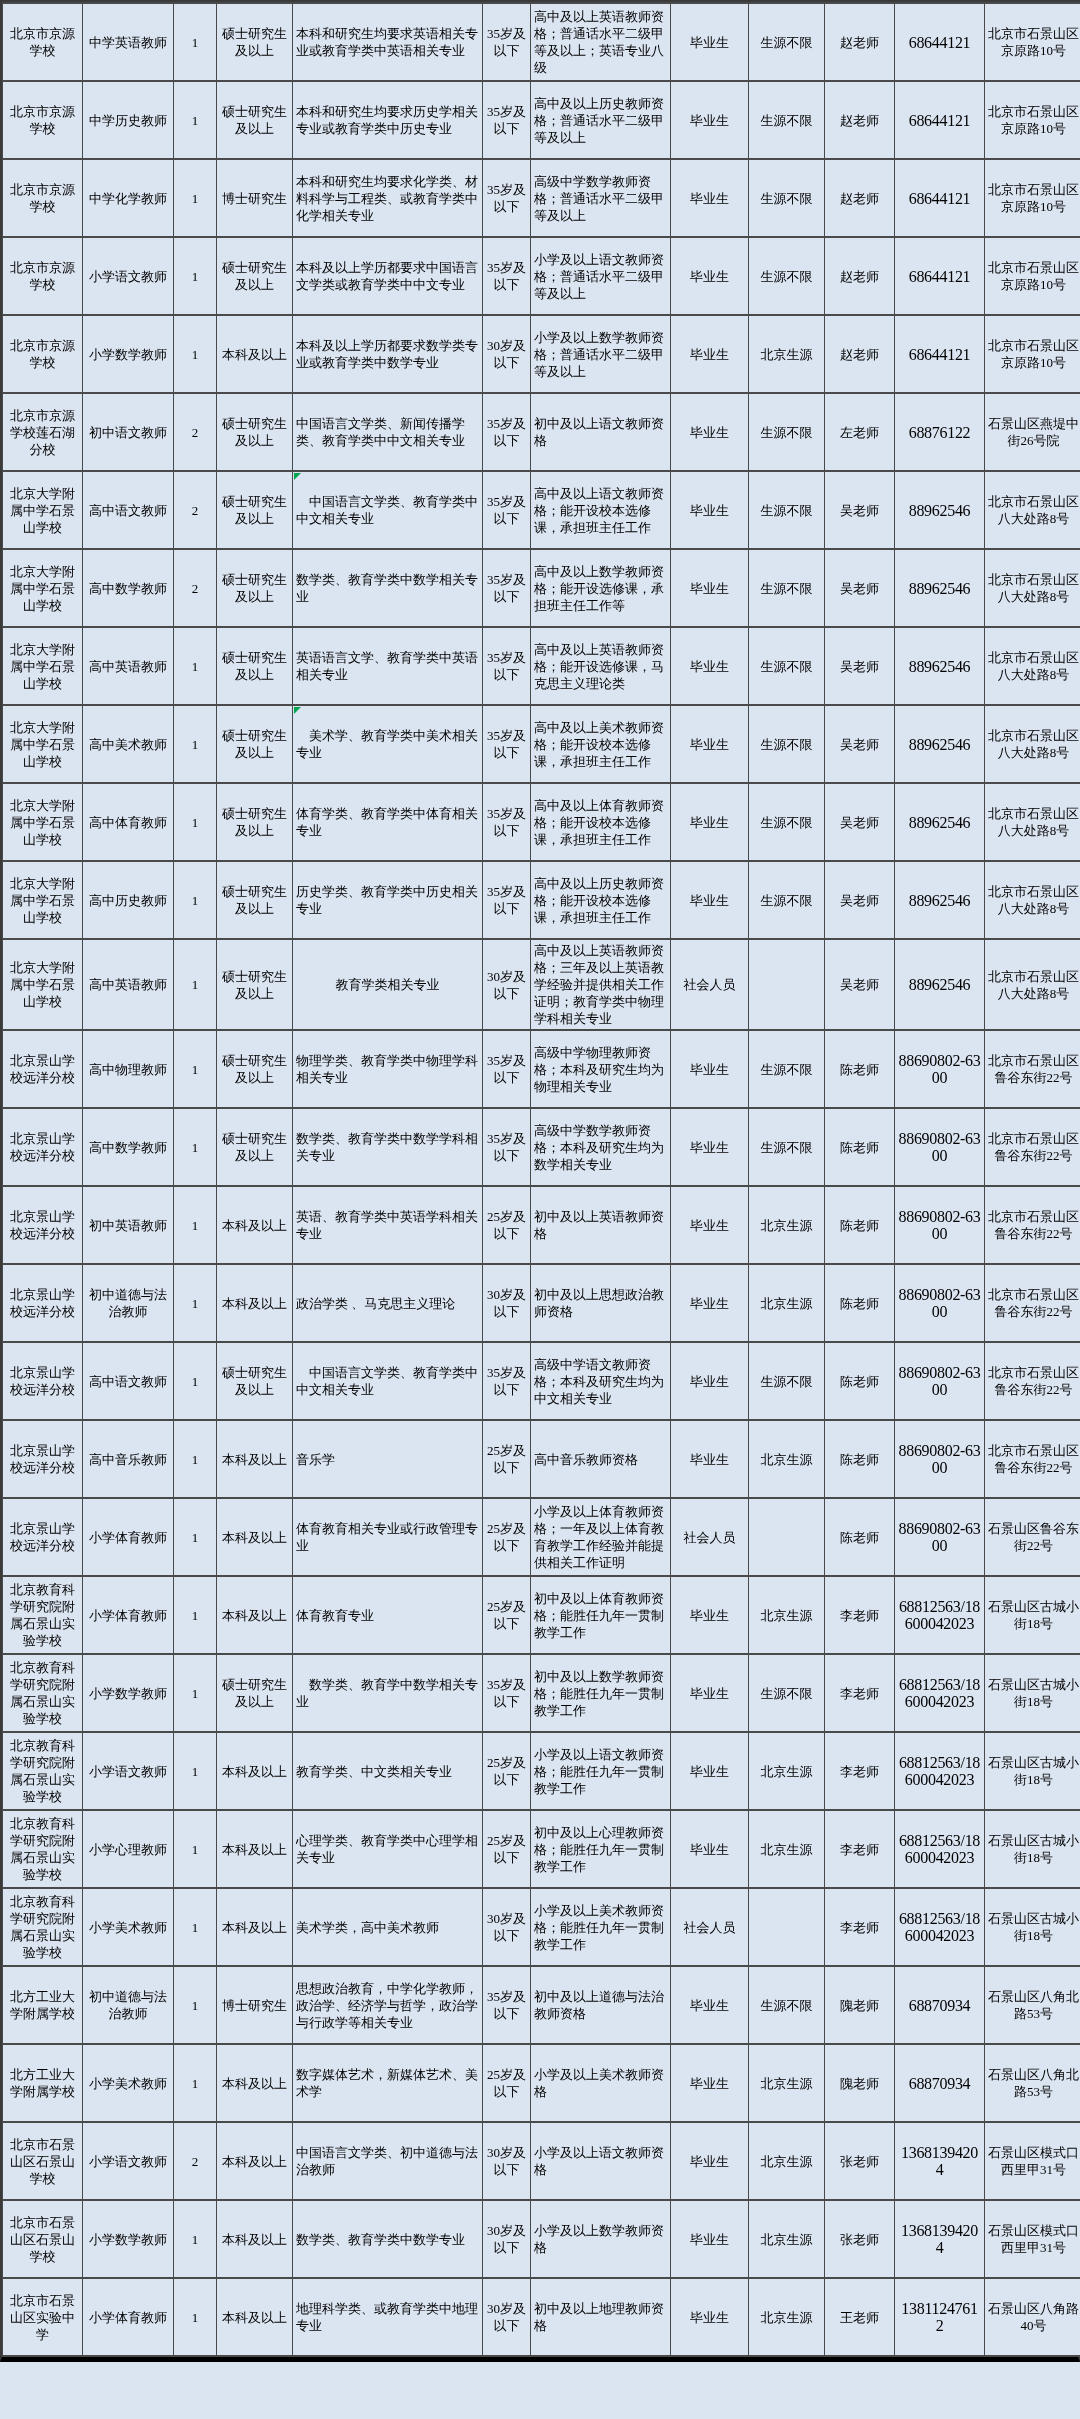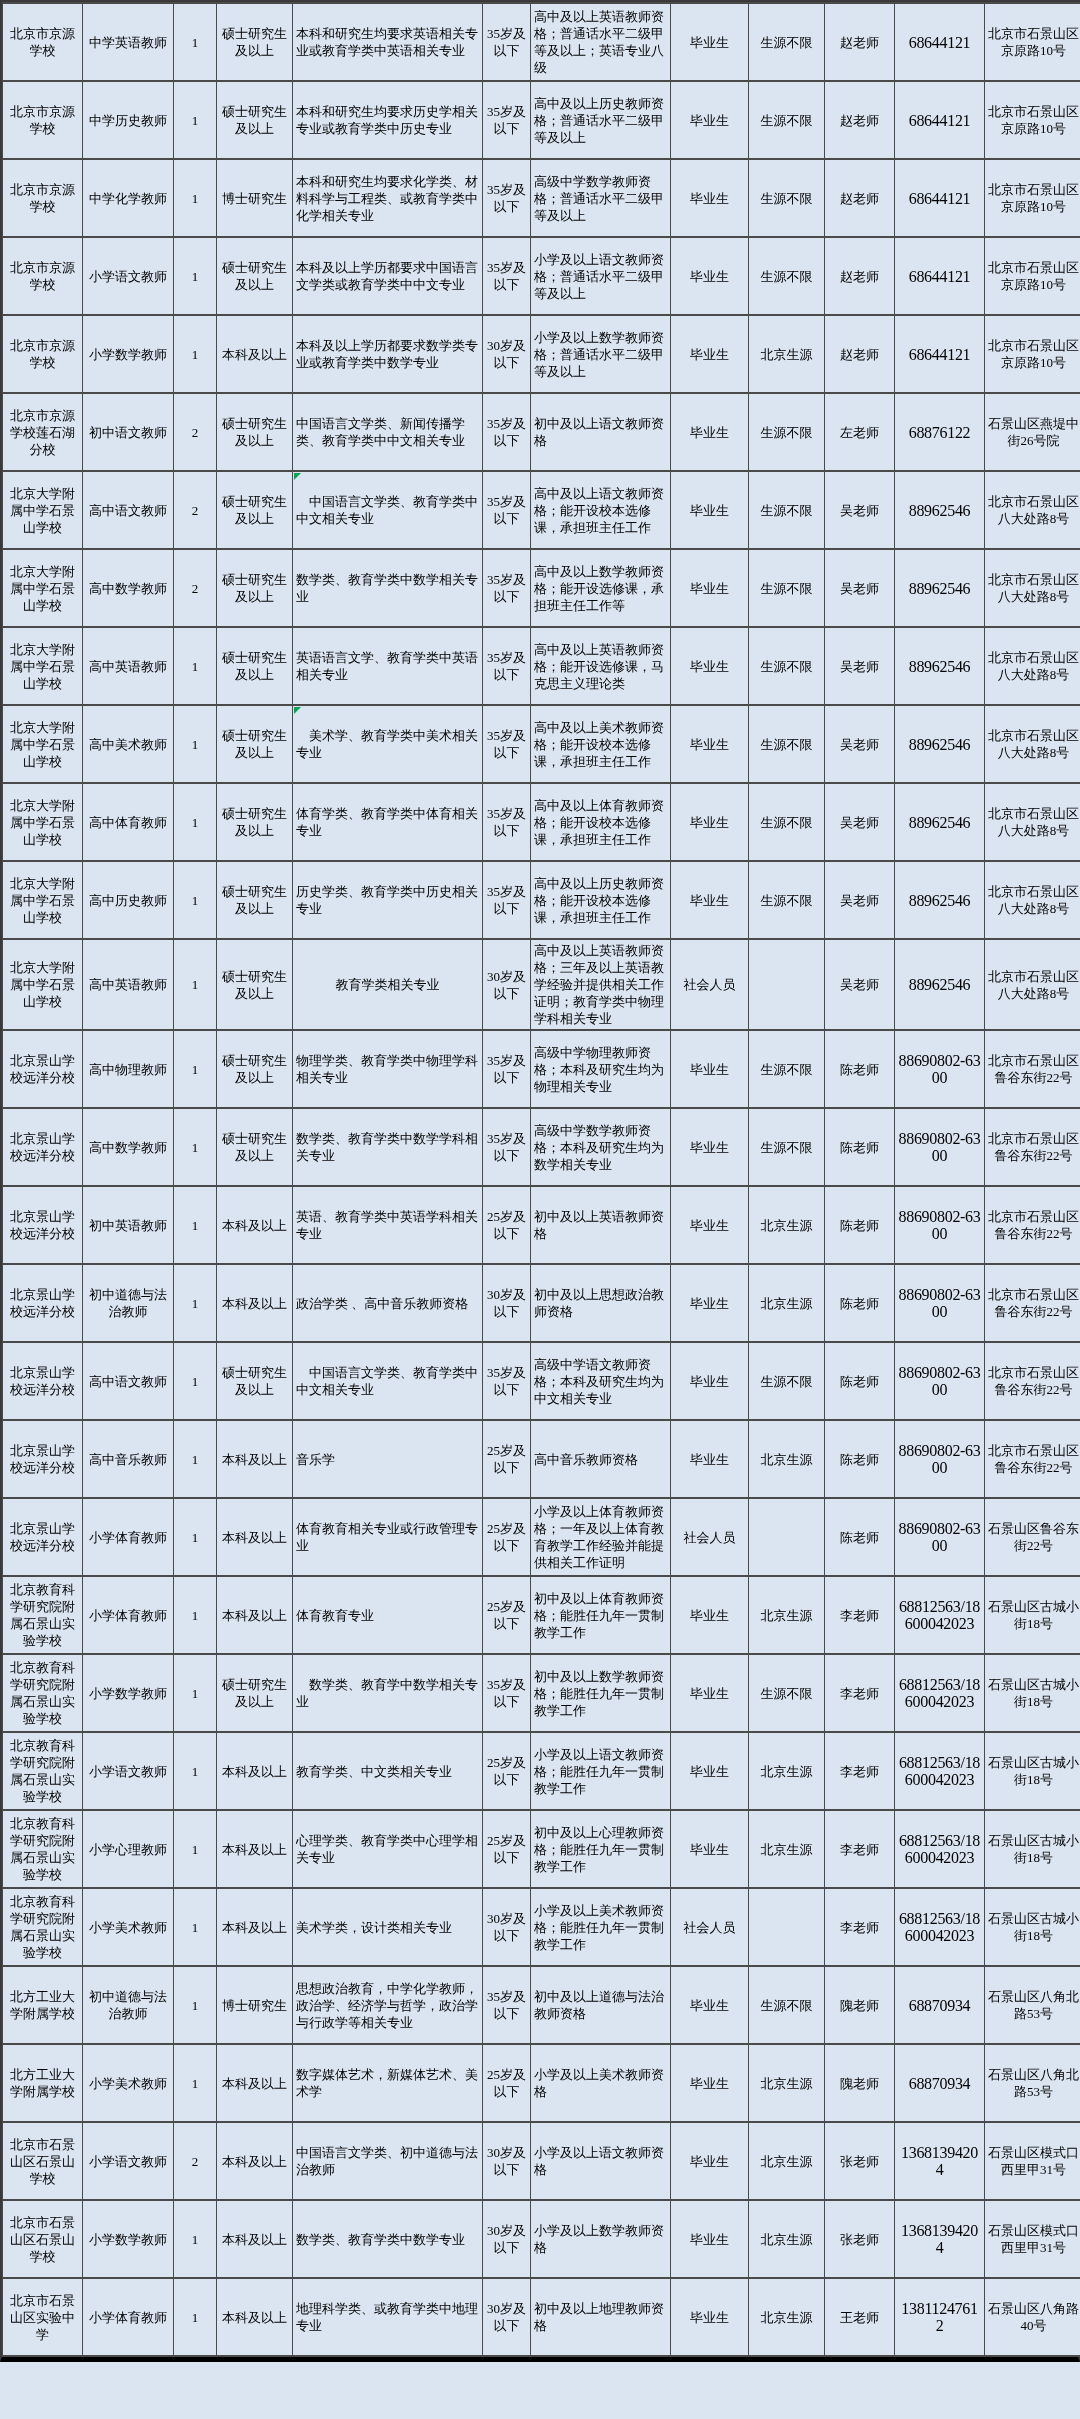--- a/index.html
+++ b/index.html
@@ -283,21 +283,21 @@
           <td class="c"><span>北京生源</span></td>
           <td class="c"><span>陈老师</span></td>
           <td class="c ph"><span>88690802-6300</span></td>
           <td class="c"><span>北京市石景山区鲁谷东街22号</span></td>
         </tr>
         <tr>
           <td class="c"><span>北京景山学校远洋分校</span></td>
           <td class="c"><span>初中道德与法治教师</span></td>
           <td class="c"><span>1</span></td>
           <td class="c"><span>本科及以上</span></td>
-          <td class="l"><span>政治学类 、高中音乐教师资格</span></td>
+          <td class="l"><span>政治学类 、马克思主义理论</span></td>
           <td class="c"><span>30岁及以下</span></td>
           <td class="l"><span>初中及以上思想政治教师资格</span></td>
           <td class="c"><span>毕业生</span></td>
           <td class="c"><span>北京生源</span></td>
           <td class="c"><span>陈老师</span></td>
           <td class="c ph"><span>88690802-6300</span></td>
           <td class="c"><span>北京市石景山区鲁谷东街22号</span></td>
         </tr>
         <tr>
           <td class="c"><span>北京景山学校远洋分校</span></td>
@@ -395,21 +395,21 @@
           <td class="c"><span>北京生源</span></td>
           <td class="c"><span>李老师</span></td>
           <td class="c ph"><span>68812563/18600042023</span></td>
           <td class="c"><span>石景山区古城小街18号</span></td>
         </tr>
         <tr>
           <td class="c"><span>北京教育科学研究院附属石景山实验学校</span></td>
           <td class="c"><span>小学美术教师</span></td>
           <td class="c"><span>1</span></td>
           <td class="c"><span>本科及以上</span></td>
-          <td class="l"><span>美术学类，设计类相关专业</span></td>
+          <td class="l"><span>美术学类，高中美术教师</span></td>
           <td class="c"><span>30岁及以下</span></td>
           <td class="l"><span>小学及以上美术教师资格；能胜任九年一贯制教学工作</span></td>
           <td class="c"><span>社会人员</span></td>
           <td class="c"><span></span></td>
           <td class="c"><span>李老师</span></td>
           <td class="c ph"><span>68812563/18600042023</span></td>
           <td class="c"><span>石景山区古城小街18号</span></td>
         </tr>
         <tr>
           <td class="c"><span>北方工业大学附属学校</span></td>

